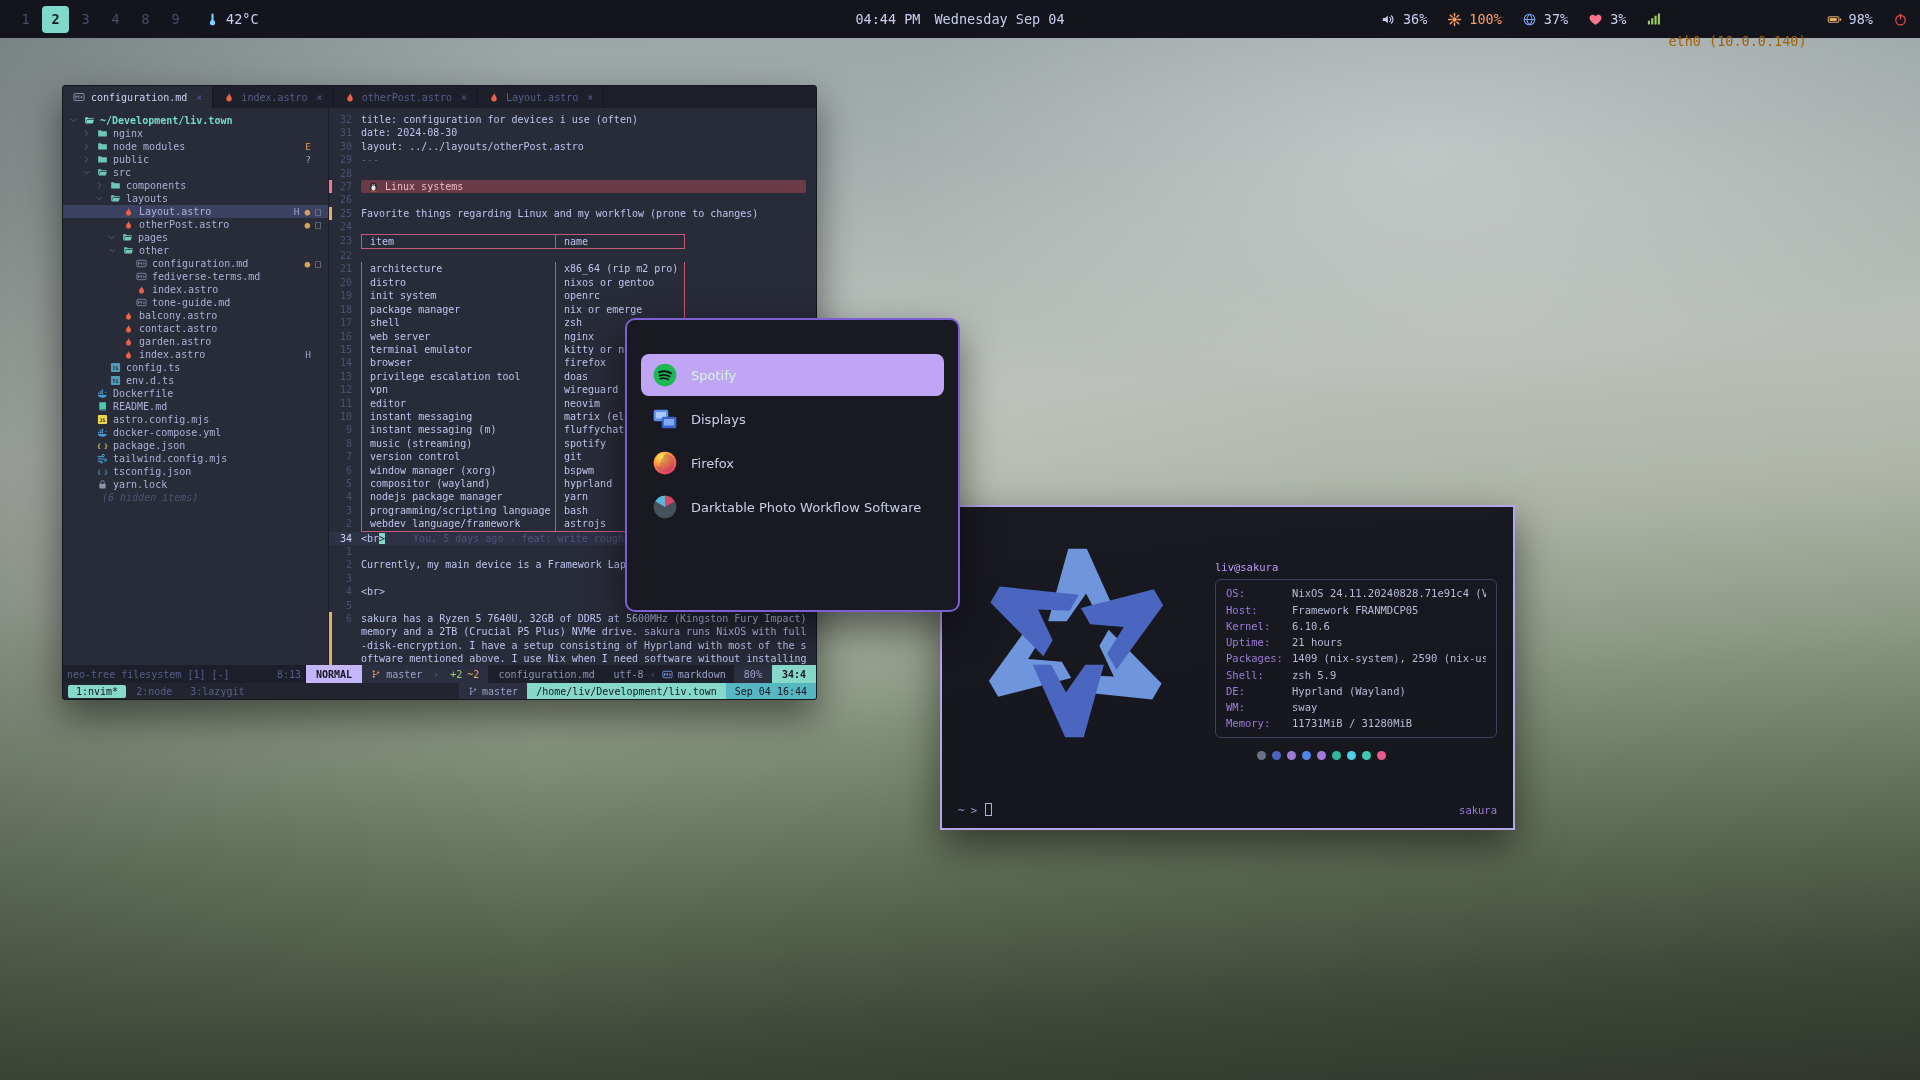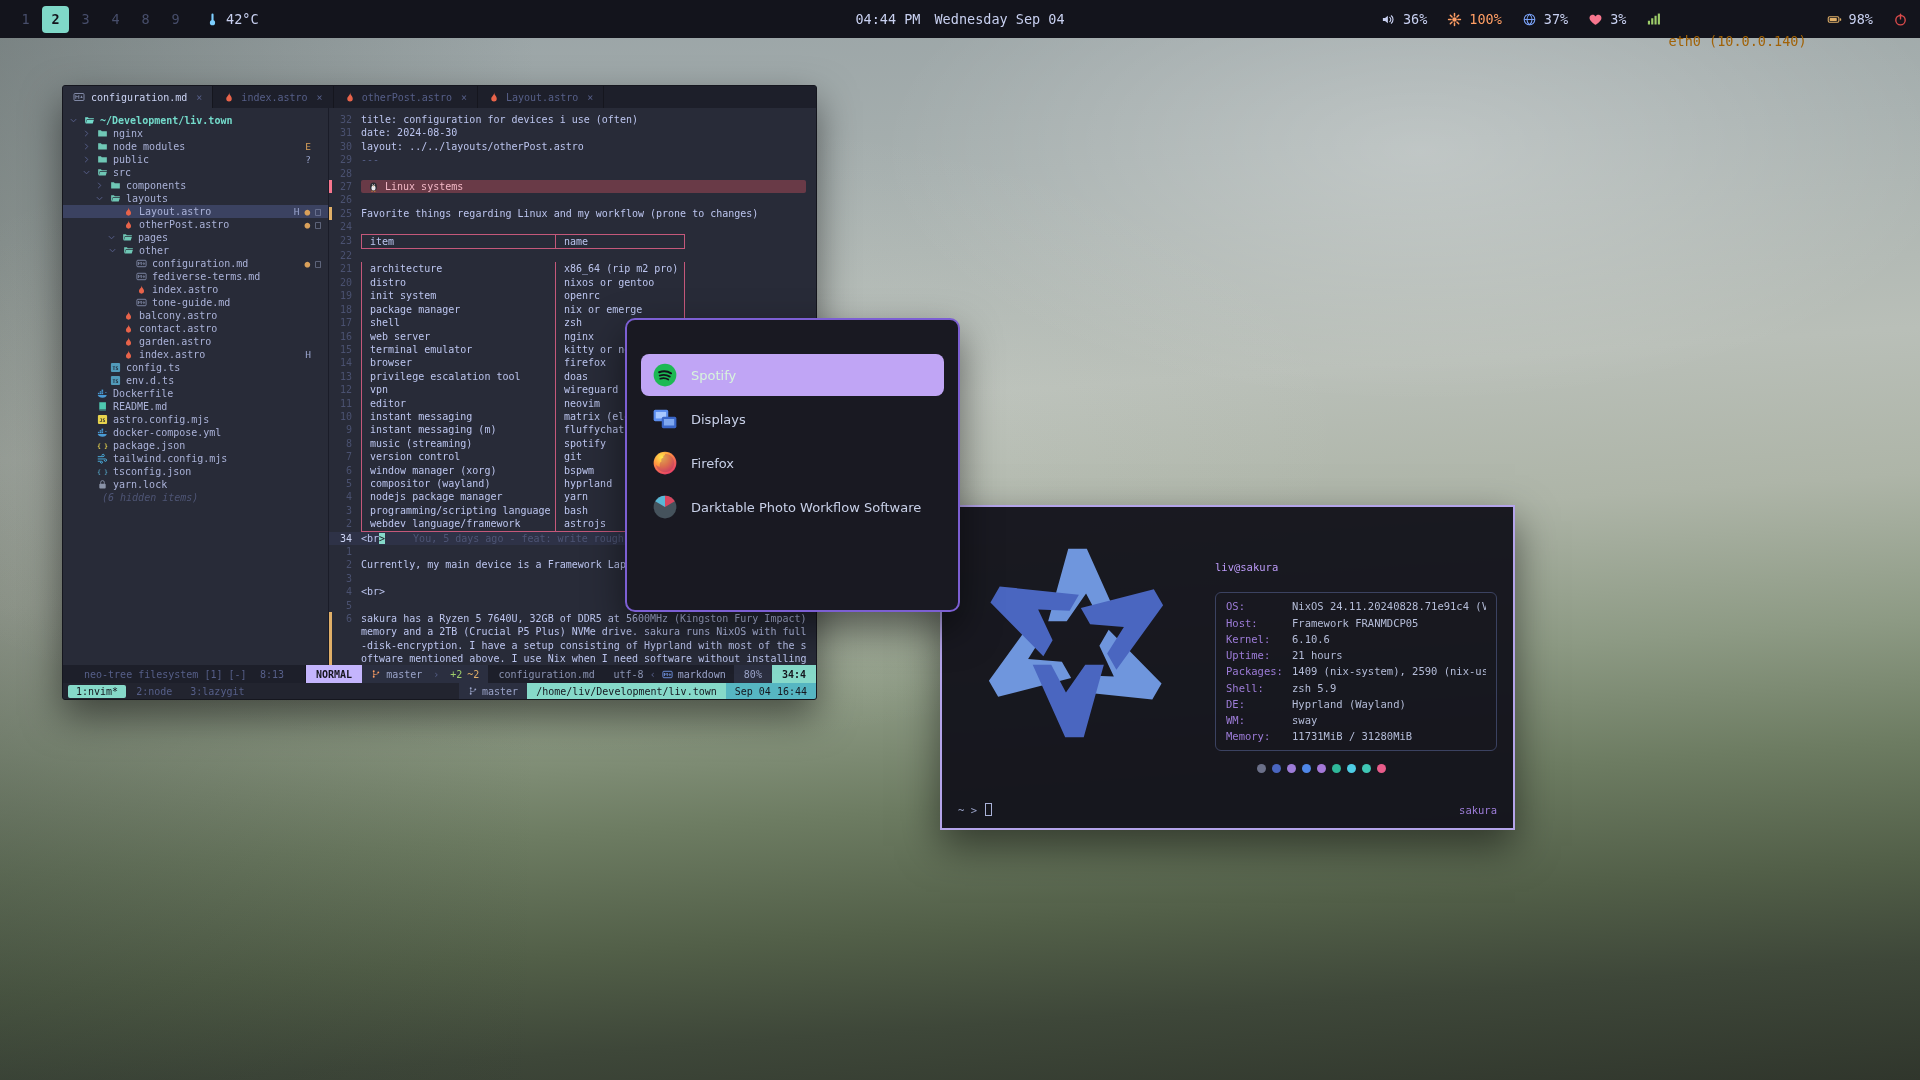--- a/index.html
+++ b/index.html
@@ -75,21 +75,21 @@
   .pg svg { width:11px; height:11px; display:block; }
 
   .trow { display:flex; }
   .tc1 { width:194px; padding-left:8px; border-left:1px solid #c4587a; }
   .tc2 { width:130px; padding-left:8px; border-left:1px solid #c4587a; border-right:1px solid #c4587a; }
   .header-row .tc1, .header-row .tc2 { border-top:1px solid #c4587a; border-bottom:1px solid #c4587a; }
   .tbl-body > .row:last-child .tc1, .tbl-body > .row:last-child .tc2 { border-bottom:1px solid #c4587a; }
 
   .statusline { height:18px; flex:none; background:#1d1f2a; display:flex; align-items:stretch; font-size:10px; }
   .sl-nt { width:243px; flex:none; display:flex; justify-content:space-between; align-items:center;
-    padding:0 21px; color:#565f89; border-right:1px solid #15161e; }
+    padding:0 4px; color:#565f89; border-right:1px solid #15161e; }
   .seg { display:flex; align-items:center; padding:0 10px; }
   .seg.mode { background:#c4b5fd; color:#15161e; font-weight:bold; }
   .sl-git { display:flex; align-items:center; gap:5px; padding:0 9px; background:#2b2f40; color:#9aa3c8; }
   .sl-git .gb-icon { color:#ff9e64; } .gb-icon svg { width:10px; height:10px; display:block; }
   .d-add { color:#9ece6a; } .d-mod { color:#e0af68; }
   .sl-file { margin-left:10px; color:#8a93b2; display:flex; align-items:center; }
   .sl-spacer { flex:1; }
   .sl-enc { color:#8a93b2; display:flex; align-items:center; }
   .chevtxt { color:#565f89; padding:0 6px; display:flex; align-items:center; }
   .sl-ft { display:flex; align-items:center; gap:5px; color:#9aa3c8; }
@@ -125,21 +125,21 @@
   .l-icon { width:26px; height:26px; flex:none; } .l-icon svg { width:26px; height:26px; display:block; }
 
   
   .fetch { left:940px; top:505px; width:575px; height:325px; background:rgba(20,20,28,.97);
     border:2px solid #b4a4ea; z-index:30; color:#aab2d8; font-size:10.5px; line-height:1.55;
     display:flex; flex-direction:column; padding:14px 16px 10px; }
   .fetch-main { flex:1; display:flex; gap:22px; min-height:0; }
   .nix-logo { width:235px; flex:none; display:flex; justify-content:center; }
   .nix-logo svg { width:232px; height:244px; display:block; }
   .fetch-info { flex:1; min-width:0; padding-top:38px; }
-  .fetch-title { color:#bb9af7; margin-bottom:17px; }
+  .fetch-title { color:#bb9af7; margin-bottom:4px; }
   .fetch-box { border:1px solid #3b4261; border-radius:6px; padding:5px 10px; max-width:100%; }
   .f-line { display:flex; white-space:nowrap; overflow:hidden; }
   .f-label { color:#9d7cd8; min-width:66px; flex:none; }
   .f-value { color:#b4bcd8; }
   .palette { display:flex; gap:6px; margin-top:13px; padding-left:42px; }
   .dot { width:9px; height:9px; border-radius:50%; }
   .fetch-prompt { flex:none; display:flex; align-items:center; gap:8px; color:#9aa3c8; }
   .cursor-hollow { width:7px; height:13px; border:1px solid #aab2d8; display:inline-block; }
   .fetch-host { margin-left:auto; color:#9d7cd8; }
 </style>

